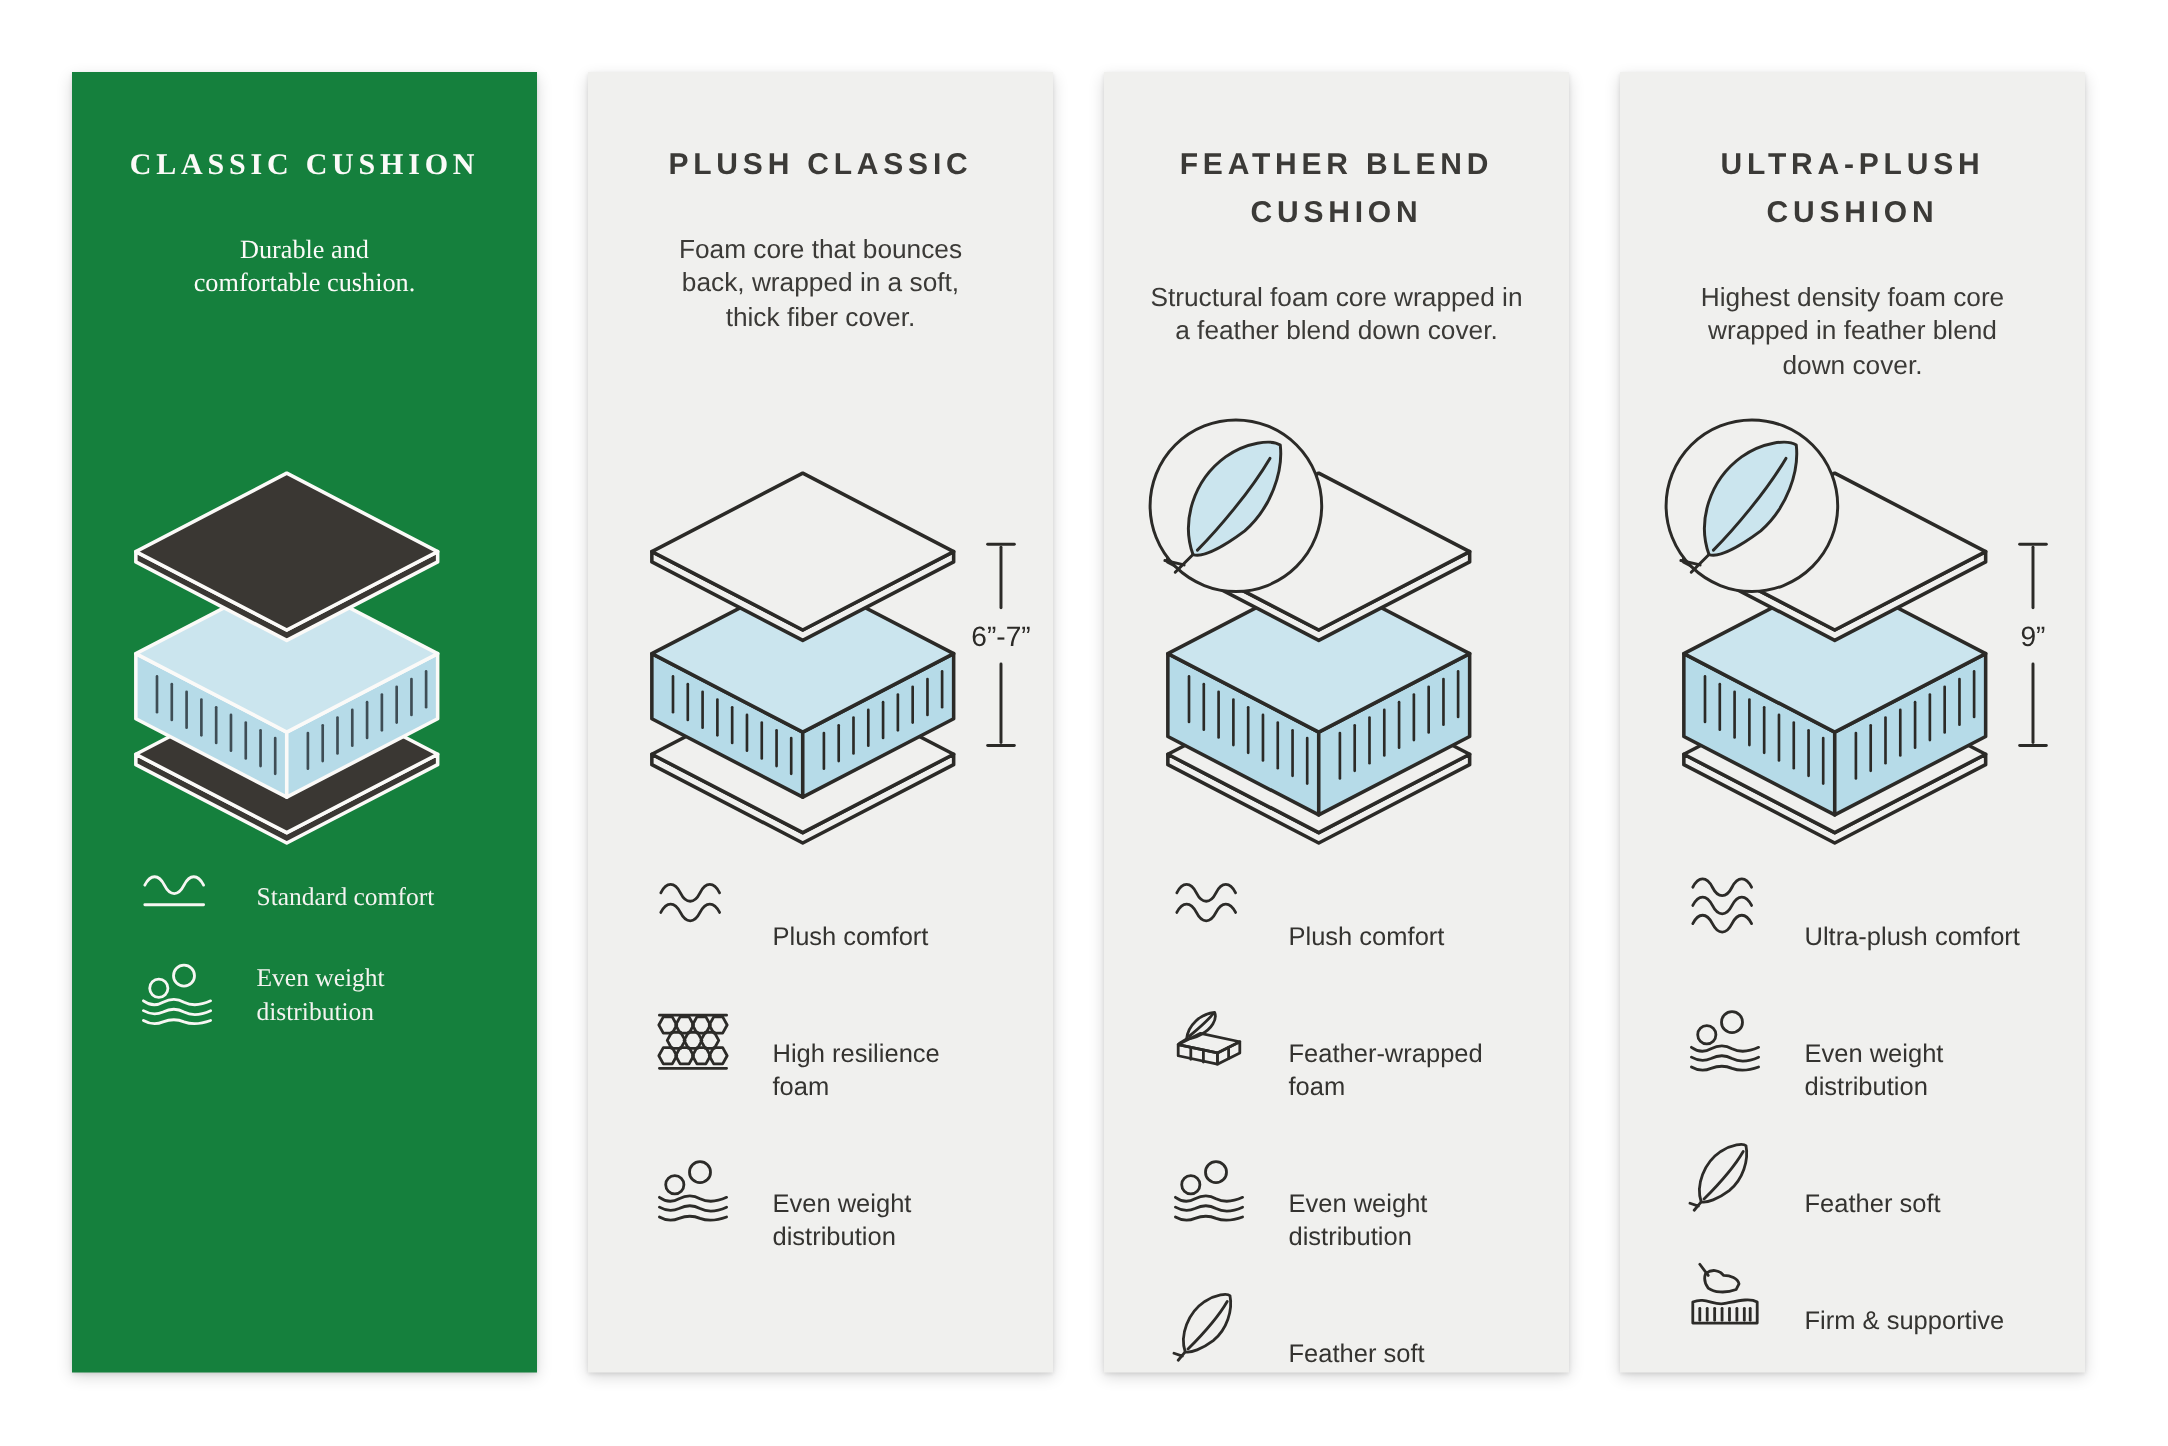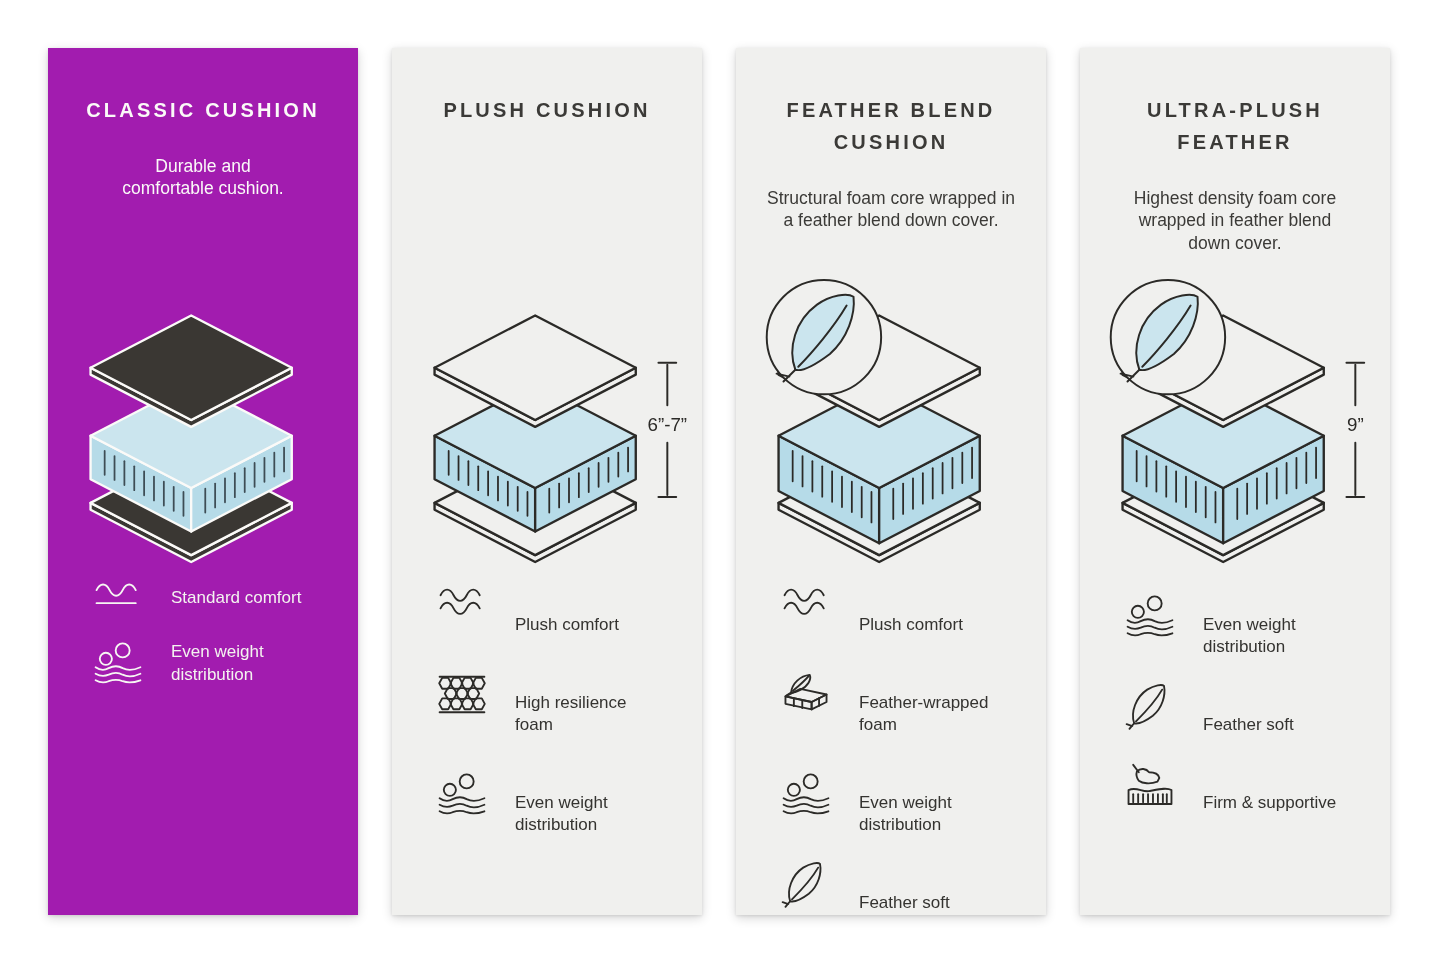--- a/index.html
+++ b/index.html
@@ -8,21 +8,21 @@
     background:#ffffff;
     font-family:"Liberation Sans", sans-serif;
     overflow:hidden;
   }
   .board { display:flex; gap:34px; padding:48px 0 0 48px; }
   .card {
     width:310px; height:867px; box-sizing:border-box;
     box-shadow:0 3px 10px rgba(0,0,0,.16), 0 1px 3px rgba(0,0,0,.10);
     flex:0 0 310px;
   }
-  .card.dark  { background:#a21caf; color:#f7f6f3; }
+  .card.dark  { background:#15803d; color:#f7f6f3;font-family:Liberation Serif, serif; }
   .card.light { background:#f0f0ee; color:#2c2b28; }
 
   .card-head { height:222px; box-sizing:border-box; padding:46px 18px 0 18px; }
   .card-title {
     margin:0; font-size:20px; font-weight:700; letter-spacing:3.2px;
     line-height:1.6; text-align:center; white-space:pre-line;
   }
   .card-desc {
     margin:29px auto 0 auto; font-size:17.5px; line-height:1.28;
     text-align:center; white-space:pre-line;
@@ -109,21 +109,24 @@
             </svg>
           </span>
     <span class="f-label">Even weight
 distribution</span>
   </li>
 </ul>
   </section>
 
   <section class="card light">
     <div class="card-head">
-      <h2 class="card-title">PLUSH CUSHION</h2>
+      <h2 class="card-title">PLUSH CLASSIC</h2>
+      <p class="card-desc">Foam core that bounces
+back, wrapped in a soft,
+thick fiber cover.</p>
     </div>
     <div class="diagram">
         <svg width="296" height="288" viewBox="0 0 300 292" style="overflow:visible">
           <g>
             <path d="M36,230 L138,283 L240,230 L240,237 L138,290 L36,237 Z" fill="#f0f0ee" stroke="#2b2a27" stroke-width="2.4" stroke-linejoin="round"></path>
             <path d="M138,177 L240,230 L138,283 L36,230 Z" fill="#f0f0ee" stroke="#2b2a27" stroke-width="2.4" stroke-linejoin="round"></path>
           </g>
           <g>
             <path d="M36,162 L138,215 L138,259 L36,206 Z" fill="#b6dbe8" stroke="#2b2a27" stroke-width="2.4" stroke-linejoin="round"></path>
             <path d="M138,215 L240,162 L240,206 L138,259 Z" fill="#b6dbe8" stroke="#2b2a27" stroke-width="2.4" stroke-linejoin="round"></path>
@@ -309,21 +312,21 @@
             </svg>
           </span>
     <span class="f-label">Feather soft</span>
   </li>
 </ul>
   </section>
 
   <section class="card light">
     <div class="card-head">
       <h2 class="card-title">ULTRA-PLUSH
-FEATHER</h2>
+CUSHION</h2>
       <p class="card-desc">Highest density foam core
 wrapped in feather blend
 down cover.</p>
     </div>
     <div class="diagram">
         <svg width="296" height="288" viewBox="0 0 300 292" style="overflow:visible">
           <g>
             <path d="M36,230 L138,283 L240,230 L240,237 L138,290 L36,237 Z" fill="#f0f0ee" stroke="#2b2a27" stroke-width="2.4" stroke-linejoin="round"></path>
             <path d="M138,177 L240,230 L138,283 L36,230 Z" fill="#f0f0ee" stroke="#2b2a27" stroke-width="2.4" stroke-linejoin="round"></path>
           </g>
@@ -365,20 +368,30 @@
           <g stroke="#2b2a27" stroke-width="2" stroke-linecap="round">
             <line x1="263" y1="88" x2="281" y2="88"></line>
             <line x1="272" y1="90" x2="272" y2="131"></line>
             <line x1="272" y1="169" x2="272" y2="222"></line>
             <line x1="263" y1="224" x2="281" y2="224"></line>
           </g>
           <text x="272" y="157" text-anchor="middle" font-size="19" fill="#2b2a27">9”</text>
         </svg>
       </div>
     <ul class="features">
+  <li class="feature">
+    <span class="f-icon">
+            <svg width="56" height="49" viewBox="0 0 60 52" fill="none" stroke="currentColor" stroke-width="2" stroke-linecap="round" stroke-linejoin="round">
+              <path d="M7,11 c4,-8 10,-8 14,0 c4,8 10,8 14,0 c4,-8 10,-8 14,0"></path>
+              <path d="M7,24 c4,-8 10,-8 14,0 c4,8 10,8 14,0 c4,-8 10,-8 14,0"></path>
+              <path d="M7,37 c4,-8 10,-8 14,0 c4,8 10,8 14,0 c4,-8 10,-8 14,0"></path>
+            </svg>
+          </span>
+    <span class="f-label">Ultra-plush comfort</span>
+  </li>
 
 
   <li class="feature">
     <span class="f-icon">
             <svg width="56" height="49" viewBox="0 0 60 52" fill="none" stroke="currentColor" stroke-width="2" stroke-linecap="round" stroke-linejoin="round">
               <circle cx="17" cy="21" r="6.5"></circle>
               <circle cx="35" cy="12" r="7.5"></circle>
               <path d="M6,30 q7,5 14,1 q8,-4 15,0 q8,4 19,-1"></path>
               <path d="M6,37 q7,4 14,1 q8,-4 15,0 q8,4 19,-1"></path>
               <path d="M6,44 q7,4 14,1 q8,-3 15,0 q8,3 19,-1"></path>

